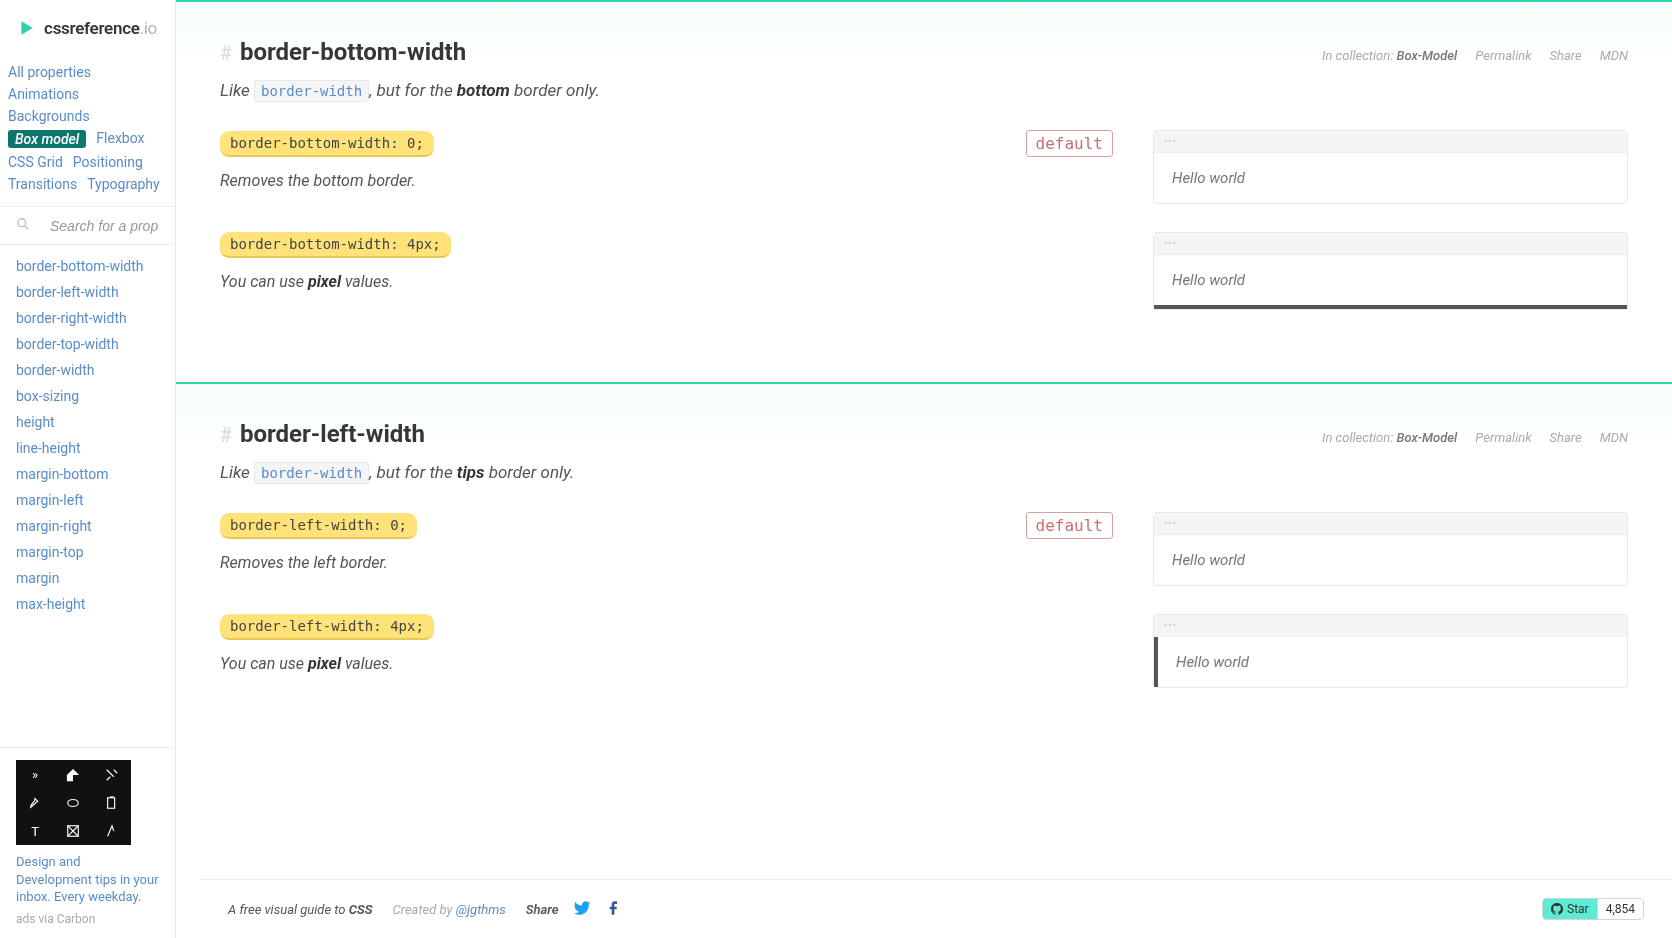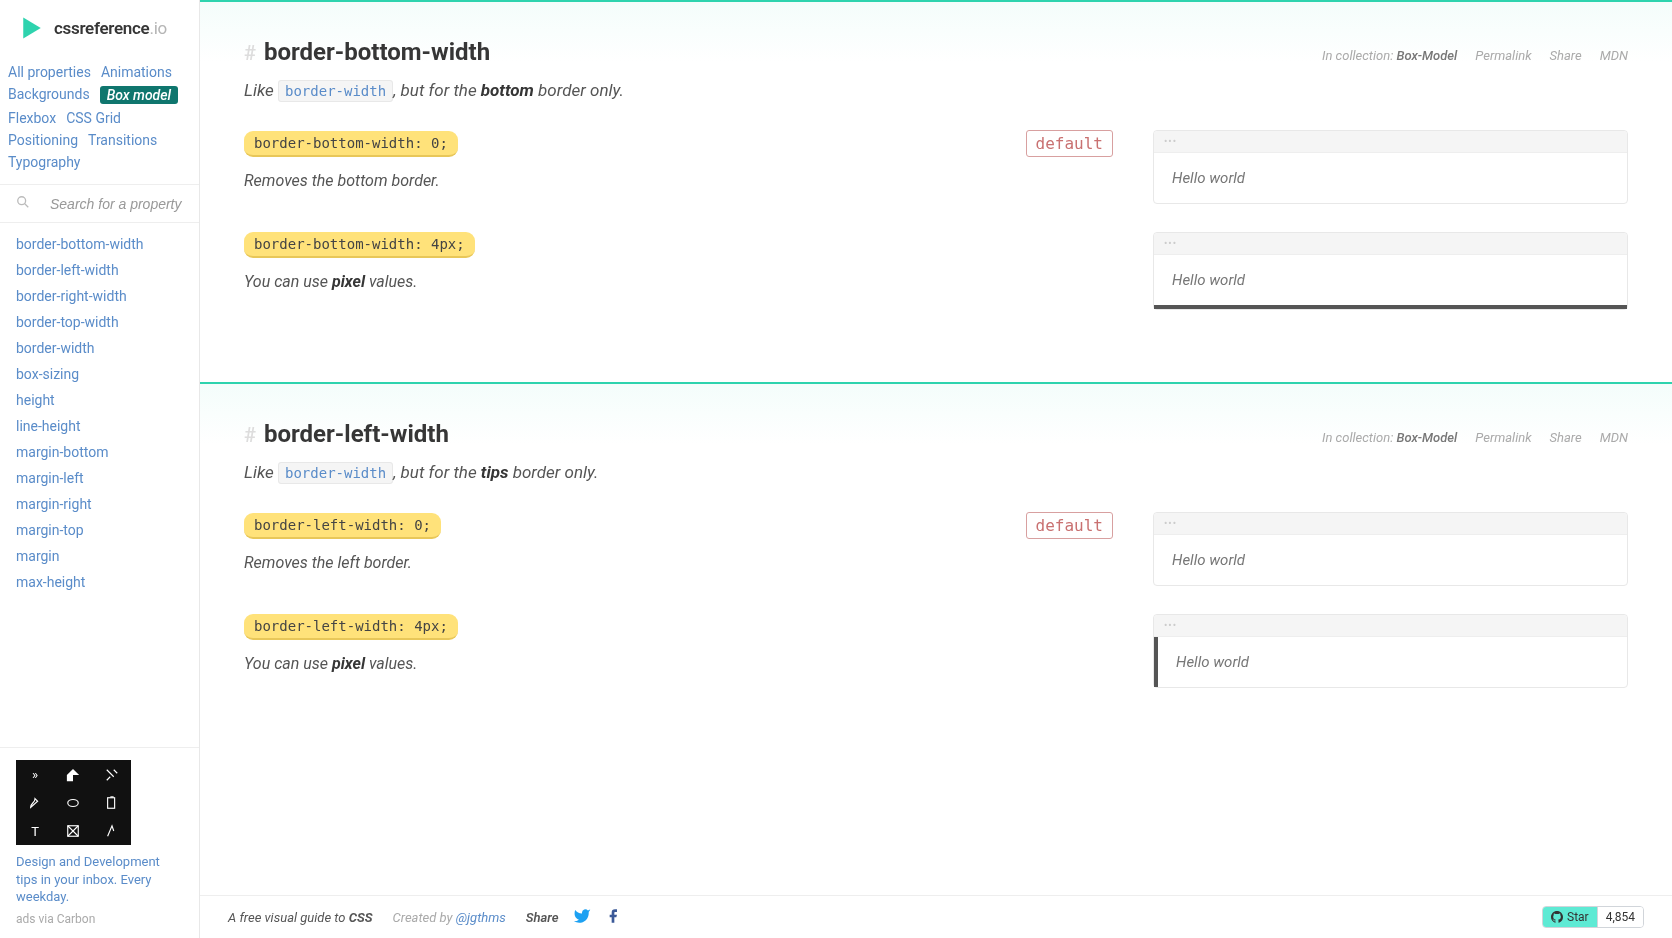--- a/index.html
+++ b/index.html
@@ -1,18 +1,18 @@
 <!DOCTYPE html>
 <html><head>
 <meta charset="utf-8">
 <style>
 * { box-sizing: border-box; margin: 0; padding: 0; }
 body { font-family: -apple-system, BlinkMacSystemFont, "Segoe UI", Roboto, sans-serif; color: #333; background: #fff; }
 .app { display: flex; height: 100vh; overflow: hidden; }
-.sidebar { width: 200px; flex-shrink: 0; border-right: 1px solid #e8e8e8; display: flex; flex-direction: column; background: #fff; }
+.sidebar { width: 176px; flex-shrink: 0; border-right: 1px solid #e8e8e8; display: flex; flex-direction: column; background: #fff; }
 .logo { display: flex; align-items: center; padding: 14px 18px; gap: 8px; }
 .logo-mark { width: 28px; height: 28px; }
 .logo-text { font-size: 17px; font-weight: 600; color: #363636; letter-spacing: -0.3px; }
 .logo-text .io { color: #b5b5b5; font-weight: 400; }
 .nav-cats { padding: 8px 8px 14px; display: flex; flex-wrap: wrap; gap: 6px 10px; font-size: 14px; }
 .nav-cat { color: #5a8cc9; text-decoration: none; cursor: pointer; }
 .nav-cat.active { background: #0f766e; color: #fff; padding: 1px 7px; border-radius: 3px; font-style: italic; font-weight: 500; }
 .search-wrap { padding: 10px 16px; border-top: 1px solid #eee; border-bottom: 1px solid #eee; display: flex; align-items: center; gap: 20px; }
 .search-icon-el { color: #bbb; font-size: 14px; }
 .search-input { border: none; outline: none; font-size: 14px; font-style: italic; color: #555; width: 100%; }
@@ -45,21 +45,21 @@
 .ex-code-row { display: flex; align-items: center; justify-content: space-between; margin-bottom: 14px; }
 .ex-code { display: inline-block; background: #ffe27a; border-bottom: 2px solid #e8c759; font-family: "SFMono-Regular", Consolas, monospace; font-size: 14px; padding: 4px 10px; color: #444; border-radius: 9px; }
 .default-badge { font-family: "SFMono-Regular", Consolas, monospace; font-size: 16px; color: #c97171; border: 1px solid #d8a0a0; border-radius: 3px; padding: 3px 9px; background: #fff; }
 .ex-text { font-size: 16px; font-style: italic; color: #555; }
 .ex-text strong { font-weight: 700; color: #363636; text-align: right; }
 .preview { border: 1px solid #e8e8e8; border-radius: 4px; background: #fff; }
 .preview-head { background: #f5f5f5; padding: 5px 10px; color: #ccc; font-size: 10px; letter-spacing: 1px; border-bottom: 1px solid #eee; border-radius: 4px 4px 0 0; }
 .preview-body { padding: 16px 18px; font-size: 15px; font-style: italic; color: #777; }
 .preview-body.bb4 { border-bottom: 4px solid #555; }
 .preview-body.bl4 { border-left: 4px solid #555; }
-.footer { position: fixed; bottom: 0; left: 200px; right: 0; background: #fff; border-top: 1px solid #eee; padding: 10px 28px; display: flex; align-items: center; justify-content: space-between; font-size: 13px; }
+.footer { position: fixed; bottom: 0; left: 200px; right: 0; background: #fff; border-top: 1px solid #eee; padding: 18px 28px; display: flex; align-items: center; justify-content: space-between; font-size: 13px; }
 .footer-left { display: flex; align-items: center; gap: 20px; }
 .footer-tagline { font-style: italic; color: #555; }
 .footer-tagline strong { font-weight: 700; }
 .footer-created { font-style: italic; color: #aaa; }
 .footer-created a { color: #5a8cc9; text-decoration: none; }
 .footer-share { display: flex; align-items: center; gap: 14px; font-style: italic; font-weight: 600; color: #555; }
 .share-ic { cursor: pointer; }
 .footer-right { display: flex; align-items: center; }
 .gh-btn { display: flex; align-items: center; border: 1px solid #d1d5da; border-radius: 4px; overflow: hidden; font-size: 12px; cursor: pointer; }
 .gh-star { display: flex; align-items: center; gap: 4px; padding: 3px 8px; background: #5eead4; border-right: 1px solid #d1d5da; }

